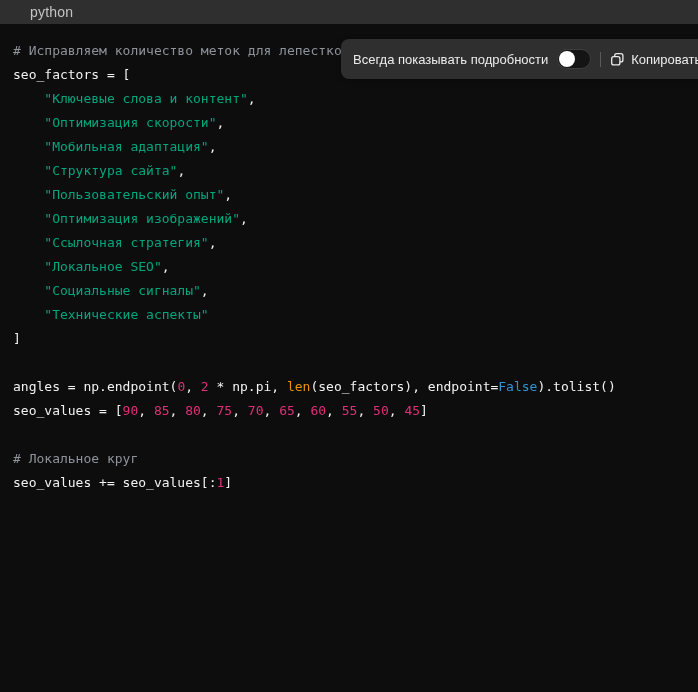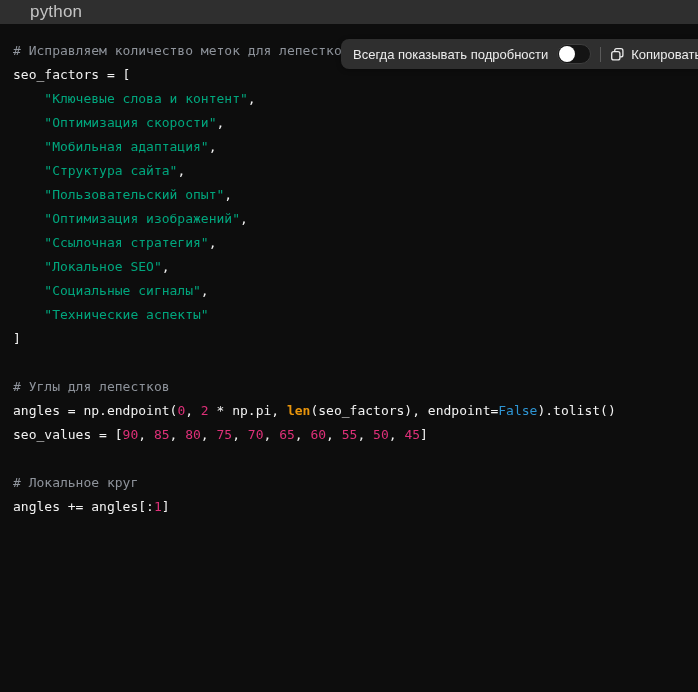--- a/index.html
+++ b/index.html
@@ -10,41 +10,41 @@
     overflow:hidden;
     font-family:"Liberation Sans","DejaVu Sans",sans-serif;
   }
   
   .code-header {
     position:absolute; top:0; left:0; right:0; height:24px;
     background: var(--header-bg, #2f2f2f);
     display:flex; align-items:center; padding:0 14px;
   }
   .lang-label {
-    font-size:17px; color:#c4c4c4; letter-spacing:.2px;padding-left:16px;
+    font-size:14px; color:#c4c4c4; letter-spacing:.2px;padding-left:16px;
   }
   
   .code-area {
     position:absolute; top:24px; left:0; right:0; bottom:0;
     padding:15px 8px 0 13px;
     font-family:"DejaVu Sans Mono","Liberation Mono",monospace;
     font-size:13px;
   }
   .code-line {
     height:24px; line-height:24px; white-space:pre;
   }
   .tok-p { color: var(--plain,   #f2f2f2); text-align: center; }
   .tok-c { color: var(--comment, #8e939b); }
   .tok-s { color: var(--string,  #00a67d); }
   .tok-n { color: var(--number,  #df3079); }
-  .tok-b { color: var(--builtin, #e9950c); font-weight: bold; }
+  .tok-b { color: var(--builtin, #e9950c); }
   .tok-l { color: var(--literal, #2e95d3); }
   
   .float-toolbar {
-    position:absolute; top:39px; left:341px; right:0; height:30px;
+    position:absolute; top:39px; left:341px; right:0; height:40px;
     background: var(--toolbar-bg, #2f2f2f);
     border-radius:8px 0 0 8px;
     display:flex; align-items:center;
     padding:0 4px 0 12px; gap:9px;
     box-shadow:0 1px 5px rgba(0,0,0,.35);
   }
   .toggle-label { font-size:13px; color:#ececec; white-space:nowrap; }
   .toggle {
     position:relative; width:34px; height:20px; flex:0 0 auto;
     background:#141414; border:1px solid #3d3d3d; border-radius:10px;
@@ -80,26 +80,25 @@
       <div class="code-line"><span class="tok-p">    </span><span class="tok-s">"Мобильная адаптация"</span><span class="tok-p">,</span></div>
       <div class="code-line"><span class="tok-p">    </span><span class="tok-s">"Структура сайта"</span><span class="tok-p">,</span></div>
       <div class="code-line"><span class="tok-p">    </span><span class="tok-s">"Пользовательский опыт"</span><span class="tok-p">,</span></div>
       <div class="code-line"><span class="tok-p">    </span><span class="tok-s">"Оптимизация изображений"</span><span class="tok-p">,</span></div>
       <div class="code-line"><span class="tok-p">    </span><span class="tok-s">"Ссылочная стратегия"</span><span class="tok-p">,</span></div>
       <div class="code-line"><span class="tok-p">    </span><span class="tok-s">"Локальное SEO"</span><span class="tok-p">,</span></div>
       <div class="code-line"><span class="tok-p">    </span><span class="tok-s">"Социальные сигналы"</span><span class="tok-p">,</span></div>
       <div class="code-line"><span class="tok-p">    </span><span class="tok-s">"Технические аспекты"</span></div>
       <div class="code-line"><span class="tok-p">]</span></div>
       <div class="code-line"> </div>
-      <div class="code-line"><span class="tok-c"># Углы для лепестков</span></div>
       <div class="code-line"><span class="tok-p">angles = np.endpoint(</span><span class="tok-n">0</span><span class="tok-p">, </span><span class="tok-n">2</span><span class="tok-p"> * np.pi, </span><span class="tok-b">len</span><span class="tok-p">(seo_factors), endpoint=</span><span class="tok-l">False</span><span class="tok-p">).tolist()</span></div>
       <div class="code-line"><span class="tok-p">seo_values = [</span><span class="tok-n">90</span><span class="tok-p">, </span><span class="tok-n">85</span><span class="tok-p">, </span><span class="tok-n">80</span><span class="tok-p">, </span><span class="tok-n">75</span><span class="tok-p">, </span><span class="tok-n">70</span><span class="tok-p">, </span><span class="tok-n">65</span><span class="tok-p">, </span><span class="tok-n">60</span><span class="tok-p">, </span><span class="tok-n">55</span><span class="tok-p">, </span><span class="tok-n">50</span><span class="tok-p">, </span><span class="tok-n">45</span><span class="tok-p">]</span></div>
       <div class="code-line"> </div>
       <div class="code-line"><span class="tok-c"># Локальное круг</span></div>
-      <div class="code-line"><span class="tok-p">angles += angles[:</span><span class="tok-n">1</span><span class="tok-p">]</span></div>
+      <div class="code-line"><span class="tok-p">seo_values += seo_values[:</span><span class="tok-n">1</span><span class="tok-p">]</span></div>
       <div class="code-line"> </div>
       <div class="code-line"> </div>
     </div>
 
   <div class="float-toolbar">
     <span class="toggle-label">Всегда показывать подробности</span>
     <span class="toggle">
       <span class="toggle-knob"></span>
     </span>
     <span class="toolbar-divider"></span>

